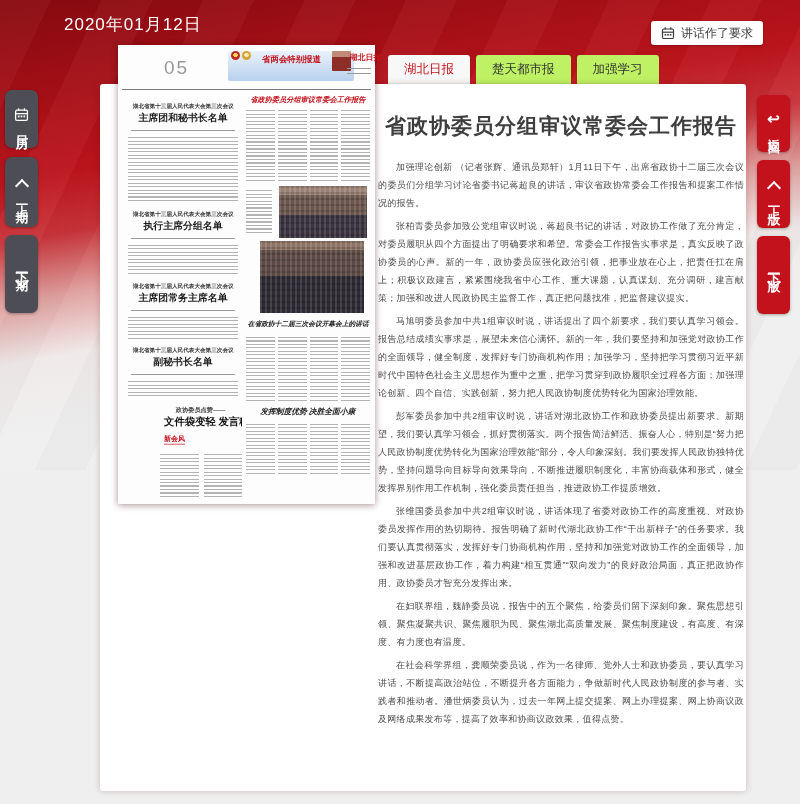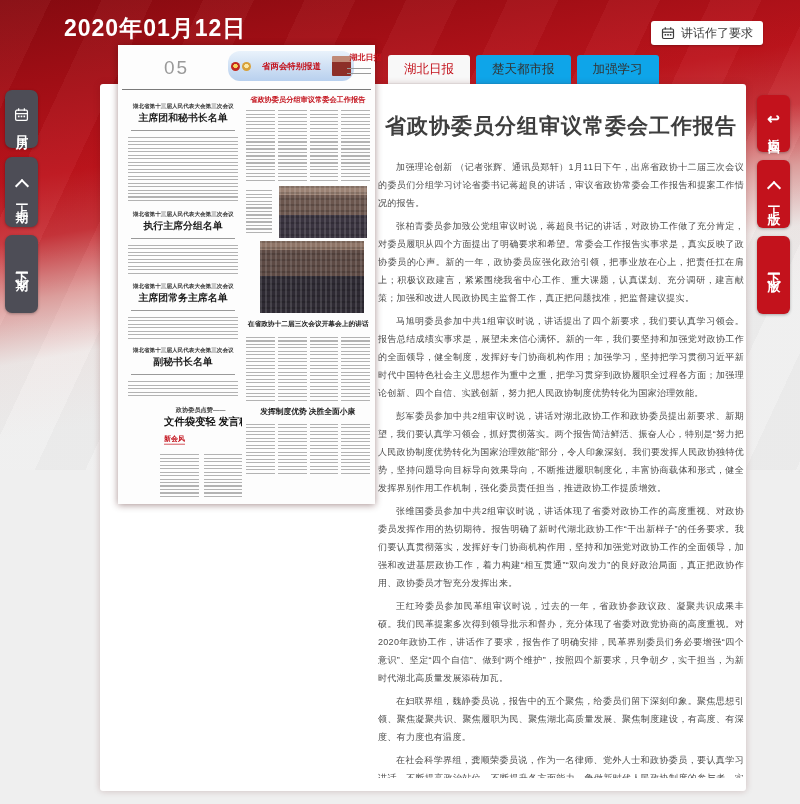--- a/index.html
+++ b/index.html
@@ -4,28 +4,28 @@
 <style>
   html,body{margin:0;padding:0;background:#efefef;font-family:"Liberation Sans",sans-serif;}
   .stage{position:relative;width:800px;height:804px;overflow:hidden;background:#efefef;}
 
   
   .bg-red{position:absolute;left:0;top:0;width:800px;height:470px;
     background:linear-gradient(170deg,#870a10 0%,#a30e15 15%,#bd141c 30%,#c8343a 40%,#dfa09e 50%,#efe9e8 60%,#efefef 72%);}
   .bg-red:after{content:"";position:absolute;inset:0;
     background:repeating-linear-gradient(115deg,rgba(255,255,255,.035) 0 46px,rgba(0,0,0,.02) 46px 92px);}
 
-  .date{position:absolute;left:64px;top:13px;color:#fff;font-size:23px;font-weight:bold;letter-spacing:1px;text-align:right;}
+  .date{position:absolute;left:64px;top:13px;color:#fff;font-size:17px;font-weight:normal;letter-spacing:1px;text-align:right;}
 
   .archive-btn{position:absolute;left:651px;top:21px;height:24px;display:flex;align-items:center;gap:6px;
     background:#fff;border-radius:3px;padding:0 10px;font-size:12px;color:#3c3c3c;box-shadow:0 1px 2px rgba(0,0,0,.25);cursor:pointer;}
 
   
   .tabs{position:absolute;left:388px;top:55px;display:flex;gap:6px;}
-  .tab{height:29px;line-height:29px;padding:0 16px;background:#0ea5e9;border-radius:3px 3px 0 0;
+  .tab{height:29px;line-height:29px;padding:0 16px;background:#bef264;border-radius:3px 3px 0 0;
     font-size:12.5px;color:#333;cursor:pointer;box-shadow:inset 0 -1px 0 rgba(0,0,0,.05);}
   .tab.active{background:#f8f8f8;color:#c3121c;}
 
   
   .panel{position:absolute;left:100px;top:84px;width:646px;height:707px;background:#fff;border-radius:3px;
     box-shadow:0 0 7px rgba(90,15,15,.22);}
 
   
   .article{position:absolute;left:278px;top:12px;width:366px;height:682px;overflow:hidden;}
   .article-title{font-size:21px;font-weight:700;color:#3e3e3e;text-align:center;letter-spacing:1px;margin:16px 0 18px 0;}
@@ -45,22 +45,22 @@
   .vtxt{writing-mode:vertical-rl;text-orientation:upright;font-size:12.5px;font-weight:bold;letter-spacing:3px;}
   .chev{width:8px;height:8px;border-left:2px solid #fff;border-top:2px solid #fff;}
   .chev.up{transform:rotate(45deg);margin-bottom:1px;}
   .chev.down{transform:rotate(225deg);margin-top:1px;}
   .back-arrow{font-size:15px;font-weight:bold;line-height:14px;}
 
   
   .thumb{position:absolute;left:118px;top:45px;width:257px;height:459px;background:#fdfdfd;
     box-shadow:0 1px 7px rgba(60,10,10,.45);cursor:pointer;}
   .pagenum{position:absolute;left:46px;top:12px;font-size:19px;color:#9a9a9a;letter-spacing:2px;}
-  .banner{position:absolute;left:110px;top:6px;width:120px;height:30px;border-radius:12px;
-    background:linear-gradient(180deg,#e9f2fb,#b8d0ee);display:flex;align-items:center;padding:0 3px;gap:2px;}
+  .banner{position:absolute;left:110px;top:6px;width:120px;height:30px;border-radius:2px;
+    background:linear-gradient(180deg,#e9f2fb,#b8d0ee);display:flex;padding:0 3px;gap:2px;}
   .emblem{width:9px;height:9px;border-radius:50%;flex:0 0 auto;}
   .emblem.red{background:radial-gradient(circle at 50% 45%,#f7d55a 0 2px,#c3281e 2.5px);}
   .emblem.gold{background:radial-gradient(circle at 50% 45%,#fbe9a9 0 2px,#d8a13a 2.5px);}
   .banner-text{font-family:"Liberation Serif",serif;font-weight:bold;color:#c3121c;font-size:10px;
     transform:scale(.84);transform-origin:center;white-space:nowrap;flex:1;text-align:center;}
   .building{width:19px;height:20px;flex:0 0 auto;border-radius:1px;
     background:linear-gradient(180deg,#c08a77 0 30%,#8d2f28 30% 100%);}
   .masthead{position:absolute;right:4px;top:7px;width:24px;text-align:center;}
   .masthead-title{color:#c3121c;font-weight:bold;font-size:10px;transform:scale(.8);transform-origin:center top;white-space:nowrap;font-family:"Liberation Serif",serif;}
   .masthead .noise{height:3px;margin-top:2px;}
@@ -80,21 +80,21 @@
   .names.n1{height:22px;}
   .names.n2{height:30px;}
   .names.n3{height:16px;}
   .feature{margin-top:9px;margin-left:36px;}
   .fkicker{font-size:10px;color:#444;font-weight:bold;text-align:center;transform:scale(.62);transform-origin:center top;white-space:nowrap;width:160%;margin-left:-30%;height:9px;}
   .ftitle{font-family:"Liberation Serif",serif;font-weight:bold;color:#111;font-size:11.5px;text-align:center;white-space:nowrap;transform:scale(.9);transform-origin:center top;}
   .ftag{color:#c3121c;font-weight:bold;font-size:10px;transform:scale(.7);transform-origin:left top;border-bottom:1px solid #c3121c;display:inline-block;margin:4px 0 2px 4px;}
   .cols2{display:flex;gap:5px;height:96px;margin-top:3px;}
   .cols2 .noise{flex:1;}
 
-  .thumb-right{position:absolute;left:128px;top:50px;width:124px;bottom:5px;overflow:hidden;}
+  .thumb-right{position:absolute;left:128px;top:50px;width:124px;bottom:5px;overflow:hidden;font-style:italic;}
   .rtitle{color:#c3121c;font-weight:bold;font-size:10px;white-space:nowrap;width:140%;margin-left:-20%;
     transform:scale(.72);transform-origin:center top;text-align:center;height:13px;}
   .cols4{display:flex;gap:3px;}
   .cols4 .noise{flex:1;}
   .c-a{height:72px;margin-top:2px;}
   .c-b{height:64px;margin-top:5px;}
   .c-c{height:50px;margin-top:5px;}
   .photorow{display:flex;gap:3px;margin-top:4px;}
   .cap{width:26px;height:44px;margin-top:4px;}
   .photo1{width:88px;height:52px;margin-left:4px;
@@ -179,21 +179,20 @@
 
   <div class="panel">
     <div class="article">
       <div class="article-title">省政协委员分组审议常委会工作报告</div>
       <div>
           <p class="apara">加强理论创新 （记者张辉、通讯员郑轩）1月11日下午，出席省政协十二届三次会议的委员们分组学习讨论省委书记蒋超良的讲话，审议省政协常委会工作报告和提案工作情况的报告。</p>
           <p class="apara">张柏青委员参加致公党组审议时说，蒋超良书记的讲话，对政协工作做了充分肯定，对委员履职从四个方面提出了明确要求和希望。常委会工作报告实事求是，真实反映了政协委员的心声。新的一年，政协委员应强化政治引领，把事业放在心上，把责任扛在肩上；积极议政建言，紧紧围绕我省中心工作、重大课题，认真谋划、充分调研，建言献策；加强和改进人民政协民主监督工作，真正把问题找准，把监督建议提实。</p>
           <p class="apara">马旭明委员参加中共1组审议时说，讲话提出了四个新要求，我们要认真学习领会。报告总结成绩实事求是，展望未来信心满怀。新的一年，我们要坚持和加强党对政协工作的全面领导，健全制度，发挥好专门协商机构作用；加强学习，坚持把学习贯彻习近平新时代中国特色社会主义思想作为重中之重，把学习贯穿到政协履职全过程各方面；加强理论创新、四个自信、实践创新，努力把人民政协制度优势转化为国家治理效能。</p>
           <p class="apara">彭军委员参加中共2组审议时说，讲话对湖北政协工作和政协委员提出新要求、新期望，我们要认真学习领会，抓好贯彻落实。两个报告简洁鲜活、振奋人心，特别是“努力把人民政协制度优势转化为国家治理效能”部分，令人印象深刻。我们要发挥人民政协独特优势，坚持问题导向目标导向效果导向，不断推进履职制度化，丰富协商载体和形式，健全发挥界别作用工作机制，强化委员责任担当，推进政协工作提质增效。</p>
           <p class="apara">张维国委员参加中共2组审议时说，讲话体现了省委对政协工作的高度重视、对政协委员发挥作用的热切期待。报告明确了新时代湖北政协工作“干出新样子”的任务要求。我们要认真贯彻落实，发挥好专门协商机构作用，坚持和加强党对政协工作的全面领导，加强和改进基层政协工作，着力构建“相互贯通”“双向发力”的良好政治局面，真正把政协作用、政协委员才智充分发挥出来。</p>
-          <p class="apara">王红玲委员参加民革组审议时说，过去的一年，省政协参政议政、凝聚共识成果丰硕。我们民革提案多次得到领导批示和督办，充分体现了省委对政党协商的高度重视。对2020年政协工作，讲话作了要求，报告作了明确安排，民革界别委员们务必要增强“四个意识”、坚定“四个自信”、做到“两个维护”，按照四个新要求，只争朝夕，实干担当，为新时代湖北高质量发展添砖加瓦。</p>
           <p class="apara">在妇联界组，魏静委员说，报告中的五个聚焦，给委员们留下深刻印象。聚焦思想引领、聚焦凝聚共识、聚焦履职为民、聚焦湖北高质量发展、聚焦制度建设，有高度、有深度、有力度也有温度。</p>
           <p class="apara">在社会科学界组，龚顺荣委员说，作为一名律师、党外人士和政协委员，要认真学习讲话，不断提高政治站位，不断提升各方面能力，争做新时代人民政协制度的参与者、实践者和推动者。潘世炳委员认为，过去一年网上提交提案、网上办理提案、网上协商议政及网络成果发布等，提高了效率和协商议政效果，值得点赞。</p>
         </div>
     </div>
   </div>
 
   <div class="thumb">
     <div class="pagenum">05</div>
     <div class="banner">
       <span class="emblem red"></span>

